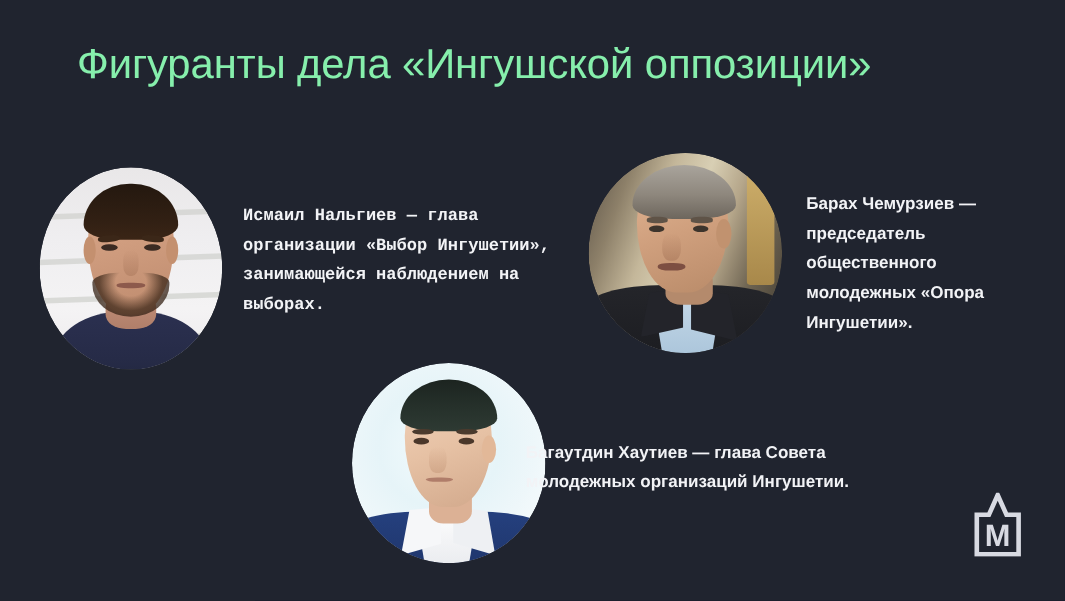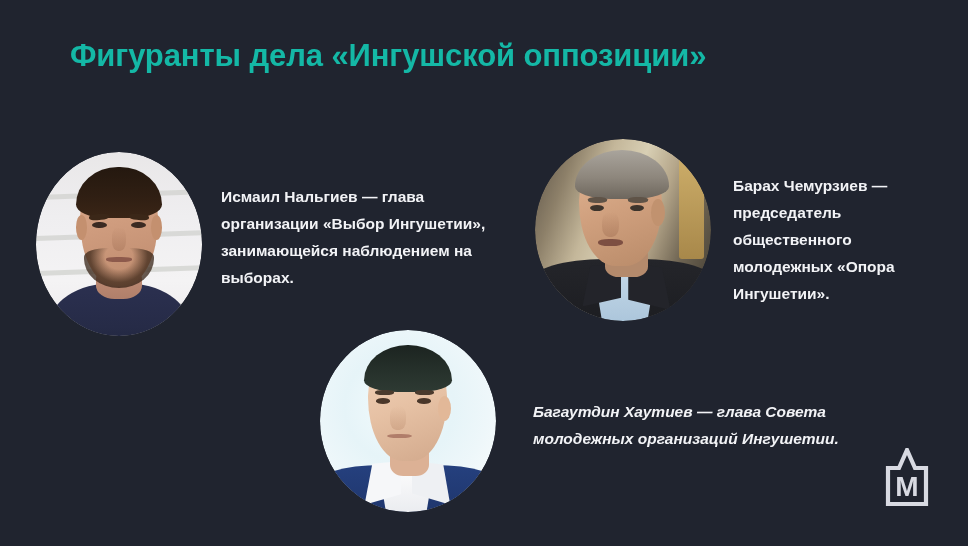--- a/index.html
+++ b/index.html
@@ -17,23 +17,23 @@
     height: 546px;
     background: #20242f;
     overflow: hidden;
   }
 
   
   #page-title {
     position: absolute;
     left: 70px;
     top: 38px;
-    font-size: 31px;
-    font-weight: 700;
-    color: #14b8a6;
+    font-size: 38px;
+    font-weight: 400;
+    color: #86efac;
     letter-spacing: -0.1px;
     white-space: nowrap;
   }
 
   
   .person { position: absolute; }
 
   .portrait {
     position: absolute;
     border-radius: 50%;
@@ -113,21 +113,21 @@
   #p1-mouth {
     position:absolute; left:42%; top:57%; width:16%; height:2.6%;
     background:#8d5a4c; border-radius:40%;
   }
   #p1-beard {
     position:absolute; left:29%; top:52%; width:42%; height:22%;
     background:radial-gradient(ellipse at 50% 22%,rgba(58,38,24,0) 28%,rgba(58,38,24,0.72) 58%,rgba(48,31,20,0.85) 100%);
     border-radius:34% 34% 50% 50% / 22% 22% 72% 72%;
   }
 
-  #caption-1 { left: 221px; top: 183px; width: 300px; }
+  #caption-1 { left: 221px; top: 183px; width: 300px; font-family: Liberation Mono, monospace; }
 
   
   #portrait-2 { left: 535px; top: 139px; width: 176px; height: 182px; }
   #p2-bg {
     position:absolute; inset:0;
     background:
       linear-gradient(110deg,#5a5146 0%,#8d8069 18%,#c4b79a 34%,#d8cfb4 48%,
                       #b5a68a 62%,#6e6452 78%,#3b362d 100%);
   }
   #p2-frame {
@@ -254,21 +254,21 @@
   #p3-nose {
     position:absolute; left:40%; top:42%; width:9%; height:13%;
     background:linear-gradient(180deg,rgba(195,150,120,0) 0%,rgba(190,143,112,0.42) 100%);
     border-radius:40%;
   }
   #p3-mouth {
     position:absolute; left:38%; top:57%; width:14%; height:2.6%;
     background:#b07d6a; border-radius:45%;
   }
 
-  #caption-3 { left: 533px; top: 398px; width: 345px; font-style: italic; }
+  #caption-3 { left: 478px; top: 398px; width: 345px; }
 
   
   #logo {
     position: absolute;
     left: 883px;
     top: 448px;
     width: 48px;
     height: 58px;
   }
 </style>

